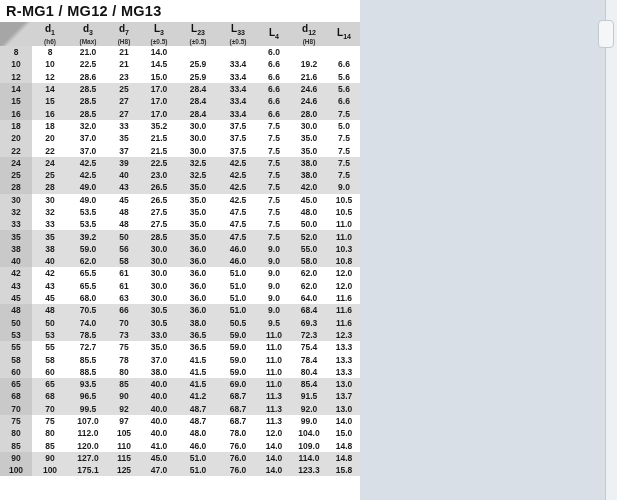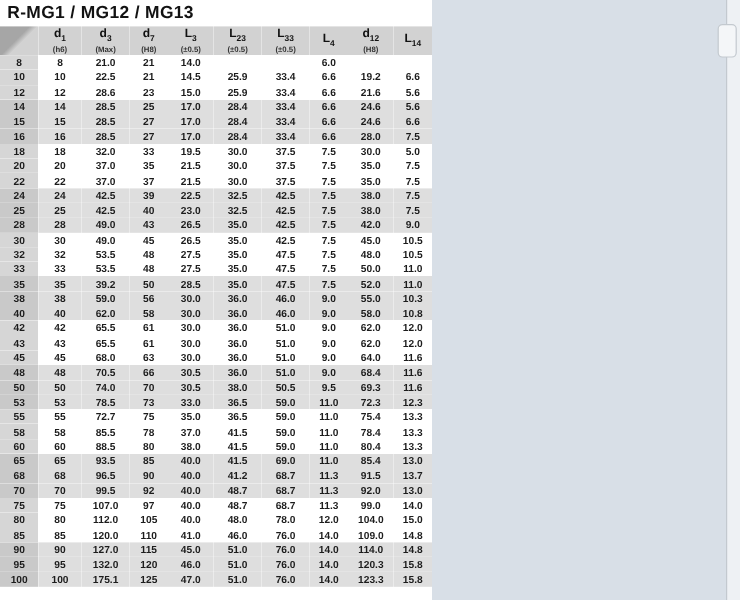--- a/index.html
+++ b/index.html
@@ -159,21 +159,21 @@
           <td>33.4</td>
           <td>6.6</td>
           <td>28.0</td>
           <td>7.5</td>
         </tr>
         <tr>
           <td class="rowlabel">18</td>
           <td>18</td>
           <td>32.0</td>
           <td>33</td>
-          <td>19.5</td>
+          <td>35.2</td>
           <td>30.0</td>
           <td>37.5</td>
           <td>7.5</td>
           <td>30.0</td>
           <td>5.0</td>
         </tr>
         <tr>
           <td class="rowlabel">20</td>
           <td>20</td>
           <td>37.0</td>
@@ -491,32 +491,20 @@
           <td>127.0</td>
           <td>115</td>
           <td>45.0</td>
           <td>51.0</td>
           <td>76.0</td>
           <td>14.0</td>
           <td>114.0</td>
           <td>14.8</td>
         </tr>
         <tr class="band">
-          <td class="rowlabel">95</td>
-          <td>95</td>
-          <td>132.0</td>
-          <td>120</td>
-          <td>46.0</td>
-          <td>51.0</td>
-          <td>76.0</td>
-          <td>14.0</td>
-          <td>120.3</td>
-          <td>15.8</td>
-        </tr>
-        <tr class="band">
           <td class="rowlabel">100</td>
           <td>100</td>
           <td>175.1</td>
           <td>125</td>
           <td>47.0</td>
           <td>51.0</td>
           <td>76.0</td>
           <td>14.0</td>
           <td>123.3</td>
           <td>15.8</td>

